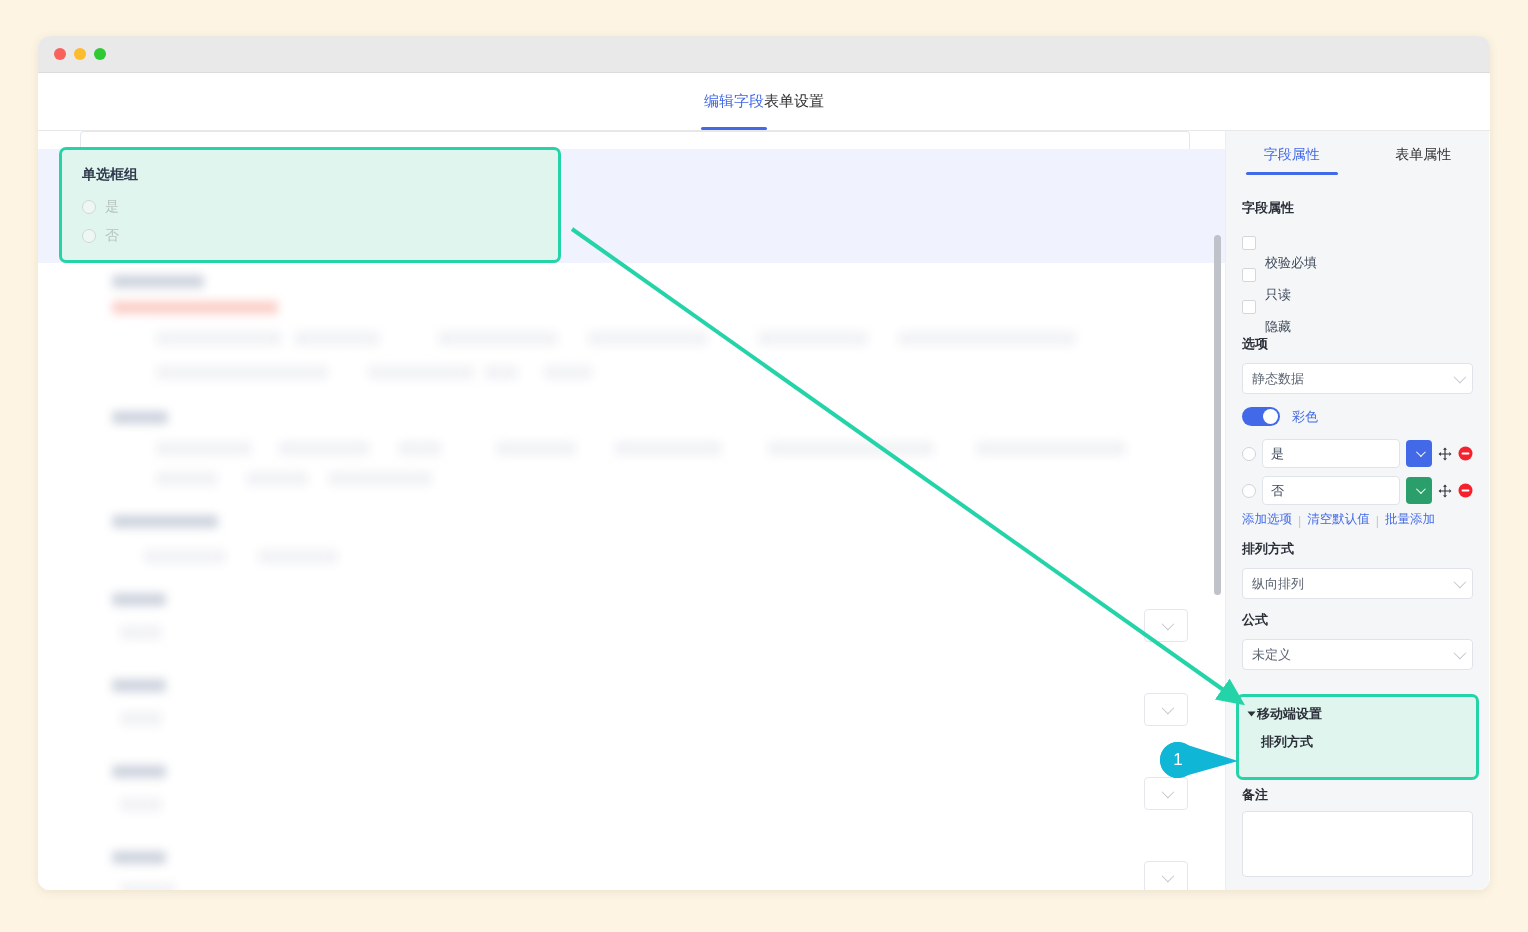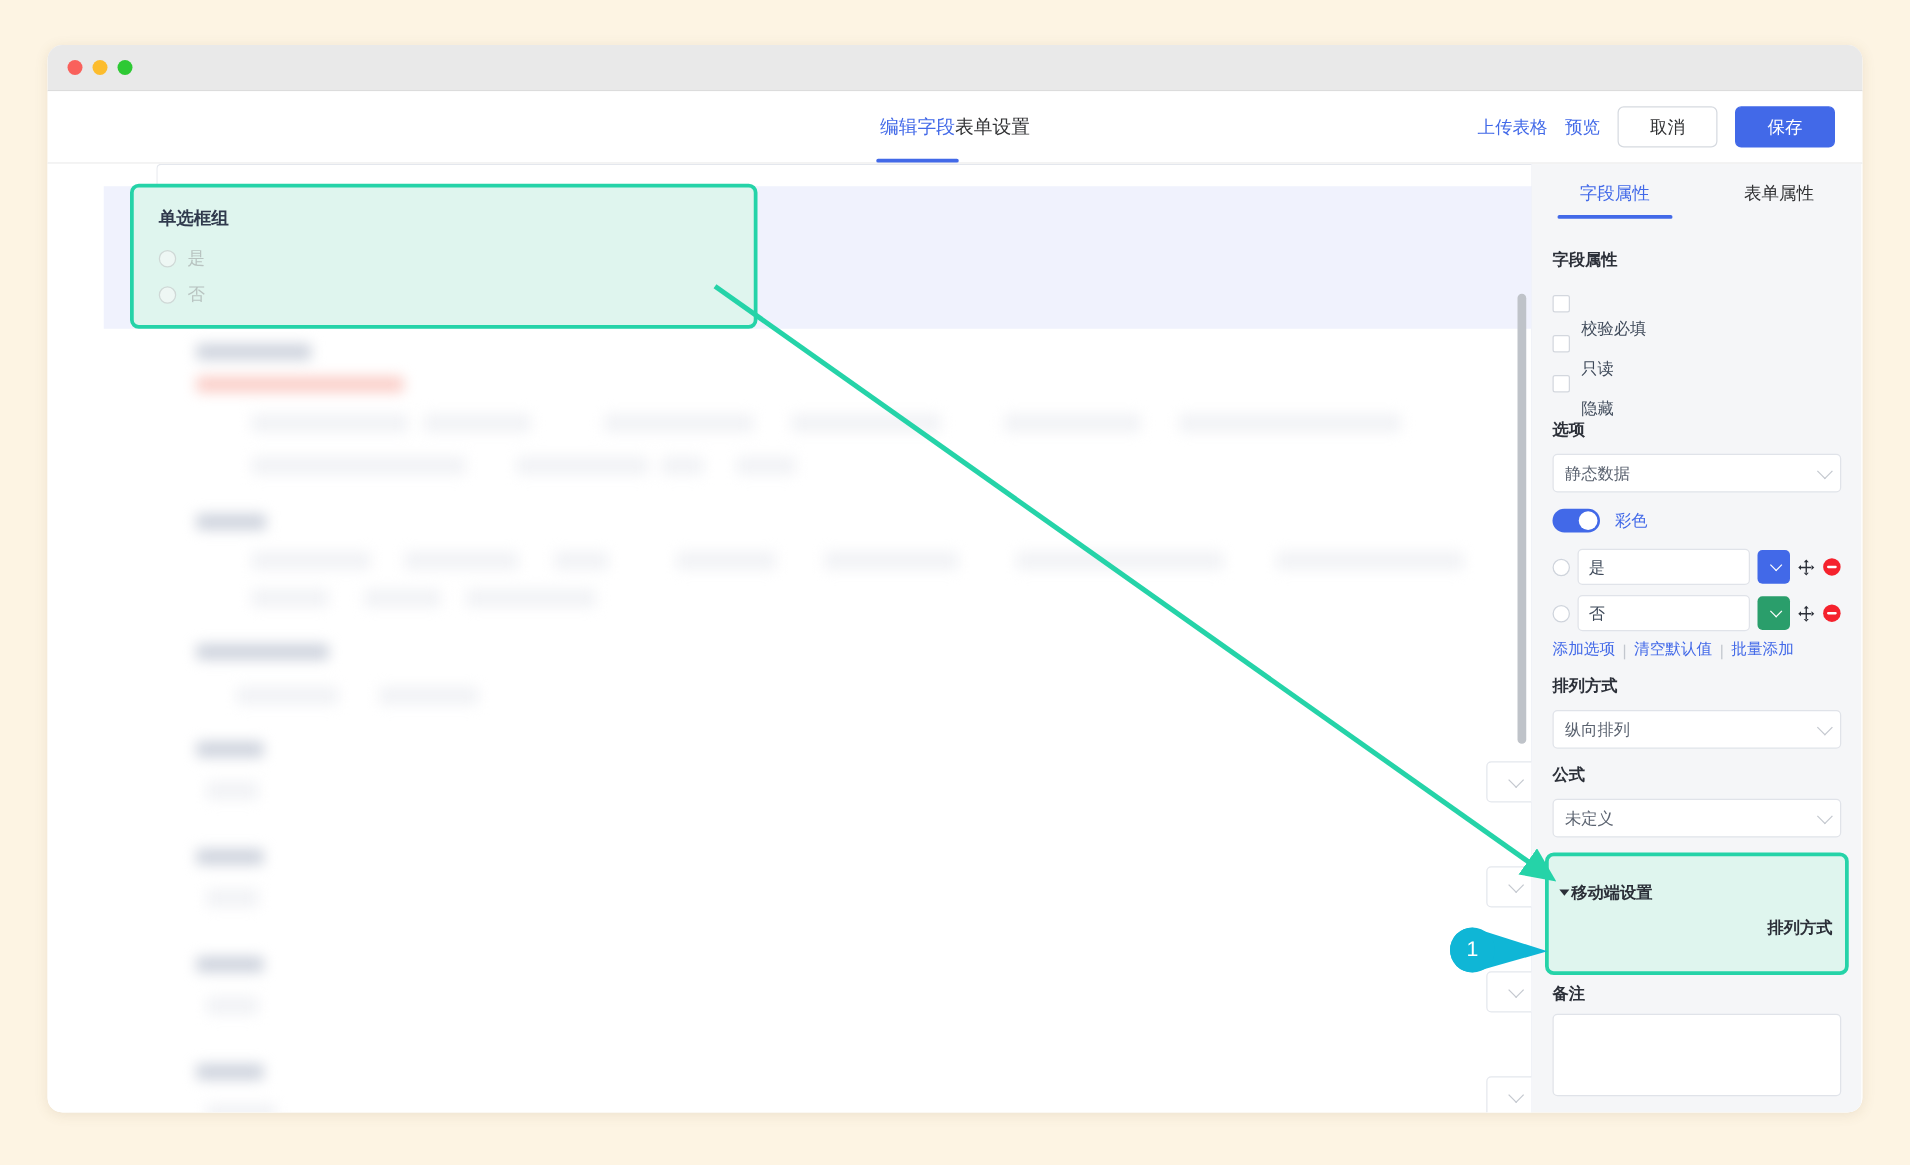--- a/index.html
+++ b/index.html
@@ -113,21 +113,20 @@
   #canvas {
     width: 1188px;
     position: relative;
     background: #ffffff;
     overflow: hidden;
     border-right: 1px solid #ebeef5;
   }
   #canvas-scroll {
     position: absolute;
     inset: 0;
-    margin-left: 45px;
   }
 
   
   #cut-input-row {
     position: absolute;
     left: 42px; top: 0px;
     width: 1110px; height: 18px;
     border: 1px solid #e4e7ed;
     border-bottom: none;
     border-radius: 4px 4px 0 0;
@@ -324,26 +323,25 @@
   }
   .move-icon { width: 14px; height: 14px; flex: none; cursor: pointer; }
   .del-icon  { width: 15px; height: 15px; flex: none; cursor: pointer; }
 
   .opt-links { display: flex; align-items: flex-end; gap: 6px; font-size: 12.5px; margin: 2px 0 2px 0; }
   .opt-links a { color: #4269e8; text-decoration: none; cursor: pointer; }
   .opt-links .sep { color: #c3c7ce; }
 
   
   #mobile-settings {
-    margin: 12px -6px 0 -6px;
+    margin: 24px -6px 0 -6px;
     background: #dff5ee;
     border: 3px solid #25d3a8;
     border-radius: 7px;
-    padding: 20px 10px 18px 10px;
-    text-align: right;
+    padding: 8px 10px 18px 10px;
   }
   #mobile-settings .ms-head {
     display: flex; align-items: center; gap: 3px;
     font-size: 13px; font-weight: bold; color: #2b2f38;
     cursor: pointer;
   }
   .tri {
     width: 0; height: 0;
     border-left: 5px solid #2b2f38;
     border-top: 4px solid transparent;
@@ -398,26 +396,20 @@
   <div id="title-bar">
     <span class="dot red"></span>
     <span class="dot yellow"></span>
     <span class="dot green"></span>
   </div>
 
   <div id="toolbar">
     <div id="tab-strip">
       <div class="top-tab active">编辑字段</div>
       <div class="top-tab">表单设置</div>
-    </div>
-    <div id="toolbar-right">
-      <span class="link-btn">上传表格</span>
-      <span class="link-btn">预览</span>
-      <div class="btn secondary">取消</div>
-      <div class="btn primary">保存</div>
     </div>
   </div>
 
   <div id="body-split">
 
     <div id="canvas">
       <div id="canvas-scroll">
 
         <div id="cut-input-row"></div>
 

